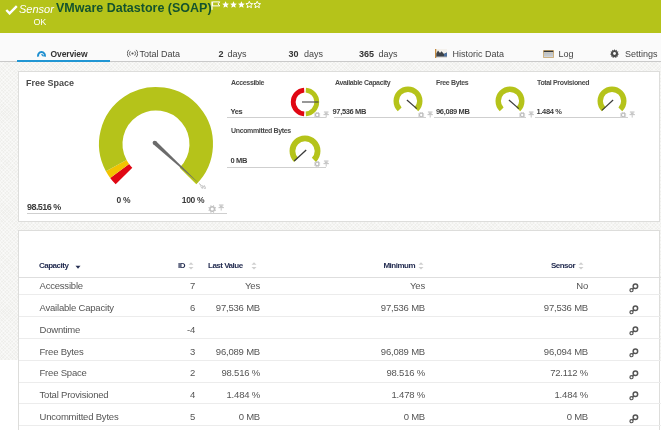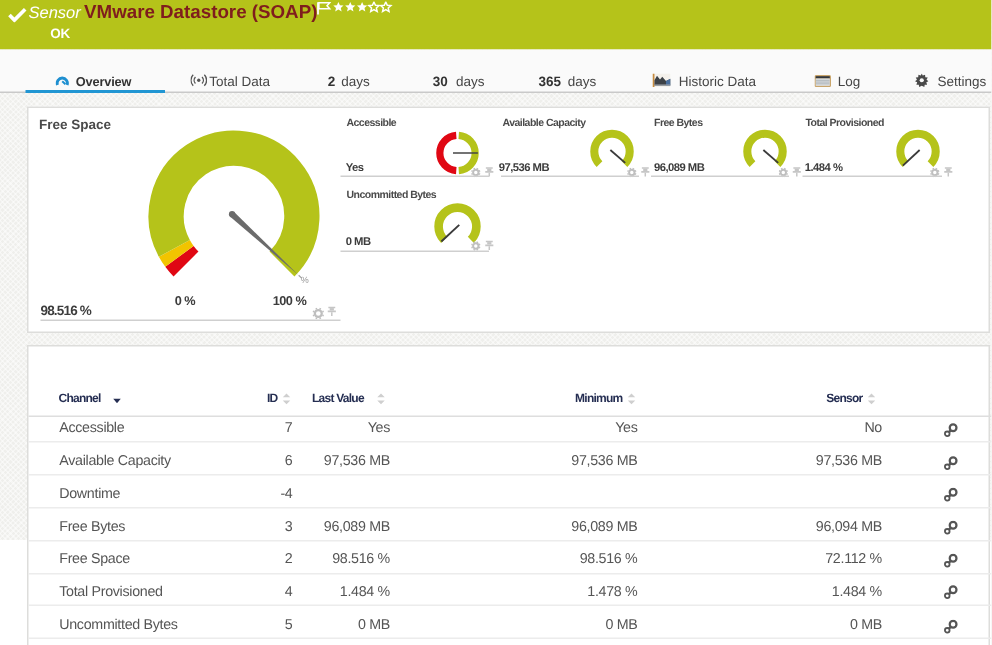--- a/index.html
+++ b/index.html
@@ -17,37 +17,37 @@
 .hdr{font-size:8px;font-weight:bold;color:#252e52;letter-spacing:-0.5px}
 .rowtxt{font-size:9.5px;color:#555;letter-spacing:-0.2px}
 </style></head>
 <body>
 <div id="page">
 <div class="abs" id="banner">
   <svg class="abs" style="left:4.5px;top:5px" width="13" height="10" viewBox="0 0 13 10">
         <path d="M1.3 5 L4.6 8.4 L11.8 1.2" stroke="#fff" stroke-width="2.4" fill="none"></path>
       </svg>
   <span class="abs" style="left:19px;top:3px;font-size:11px;font-style:italic;color:#fff">Sensor</span>
-  <span class="abs" style="left:56px;top:0.5px;font-size:12.5px;font-weight:bold;color:#7f1d1d">VMware Datastore (SOAP)</span>
+  <span class="abs" style="left:56px;top:0.5px;font-size:12.5px;font-weight:bold;color:#14532d">VMware Datastore (SOAP)</span>
   <svg class="abs" style="left:210.5px;top:1px" width="10" height="9" viewBox="0 0 10 9">
         <path d="M1 0.5 V8.7" stroke="#fff" stroke-width="1.2" fill="none"></path>
         <path d="M1.6 0.9 H8.8 L7 2.9 L8.8 4.9 H1.6 Z" fill="none" stroke="#fff" stroke-width="1"></path>
       </svg>
   <svg class="abs" style="left:221.5px;top:1px" width="40" height="8" viewBox="0 0 40 8">
     <g fill="#fff">
           <path id="s1" d="M3.6 0.3 L4.6 2.5 L7 2.7 L5.2 4.3 L5.75 6.7 L3.6 5.4 L1.45 6.7 L2 4.3 L0.2 2.7 L2.6 2.5 Z"></path>
     <use href="#s1" x="7.9"></use>
           <use href="#s1" x="15.8"></use>
         </g>
     <g fill="none" stroke="#fff" stroke-width="1">
           <use href="#s1" x="23.7"></use>
           <use href="#s1" x="31.6"></use>
         </g>
   </svg>
-  <span class="abs" style="left:33.5px;top:16.5px;font-size:9px;font-weight:bold;color:#fff;letter-spacing:-0.2px">OK</span>
+  <span class="abs" style="left:33.5px;top:16.5px;font-size:9px;font-weight:normal;color:#fff;letter-spacing:-0.2px">OK</span>
 </div>
 <div class="abs" id="tabs">
   <svg class="abs" style="left:36.5px;top:16.5px" width="9" height="8" viewBox="0 0 9 8">
         <path d="M7.7 6.6 A3.4 3.4 0 1 0 1.3 6.6" stroke="#1e8fd0" stroke-width="2" fill="none"></path>
         <path d="M4.5 4.2 L6.6 6.2" stroke="#1e8fd0" stroke-width="1.3"></path>
       </svg>
   <span class="abs tabtxt" style="left:50.5px;top:16px;font-size:8.5px;font-weight:bold;color:#333;letter-spacing:-0.1px">Overview</span>
   <div class="abs" style="left:17px;top:26.5px;width:93px;height:2.2px;background:#2196d3"></div>
   <svg class="abs" style="left:126.5px;top:16px" width="11" height="9" viewBox="0 0 11 9">
         <circle cx="5.5" cy="4.5" r="1.1" fill="#555"></circle>
@@ -186,21 +186,21 @@
         <path d="M4.1 1.9 L4.4 1.1 M5.3 3.1 L6.1 2.8 M5.3 4.9 L6.1 5.2 M4.1 6.1 L4.4 6.9 M2.3 6.1 L2.0 6.9 M1.1 4.9 L0.3 5.2 M1.1 3.1 L0.3 2.8 M2.3 1.9 L2.0 1.1" stroke="#bfbfbf" stroke-width="1.1" fill="none"></path>
         <path d="M9.9 1 H14.5" stroke="#c6c6c6" stroke-width="1.1"></path>
         <rect x="10.8" y="1.4" width="2.8" height="1.6" fill="#c6c6c6"></rect>
         <path d="M9.5 3.6 H14.9" stroke="#c6c6c6" stroke-width="1.1"></path>
         <path d="M12.2 4.1 V6.6" stroke="#c6c6c6" stroke-width="1"></path>
       </svg>
   <div class="abs cellline" style="left:208px;top:95px;width:99px"></div>
 </div>
 
 <div class="abs card" id="card2">
-  <span class="abs hdr" style="left:20px;top:29.5px">Channel</span>
+  <span class="abs hdr" style="left:20px;top:29.5px">Capacity</span>
   <svg class="abs" style="left:55.5px;top:33.5px" width="6" height="5" viewBox="0 0 6 5">
         <path d="M0.5 0.8 H5.5 L3 3.8 Z" fill="#252e52"></path>
       </svg>
   <span class="abs hdr" style="left:126px;top:29.5px;width:40px;text-align:right">ID</span>
   <svg class="abs" style="left:169px;top:30.5px" width="6" height="8" viewBox="0 0 6 8">
         <path d="M0.5 2.8 L3 0.3 L5.5 2.8 Z M0.5 5 L3 7.5 L5.5 5 Z" fill="#cfcfcf"></path>
       </svg>
   <span class="abs hdr" style="left:189px;top:29.5px">Last Value</span>
   <svg class="abs" style="left:232px;top:30.5px" width="6" height="8" viewBox="0 0 6 8">
         <path d="M0.5 2.8 L3 0.3 L5.5 2.8 Z M0.5 5 L3 7.5 L5.5 5 Z" fill="#cfcfcf"></path>

